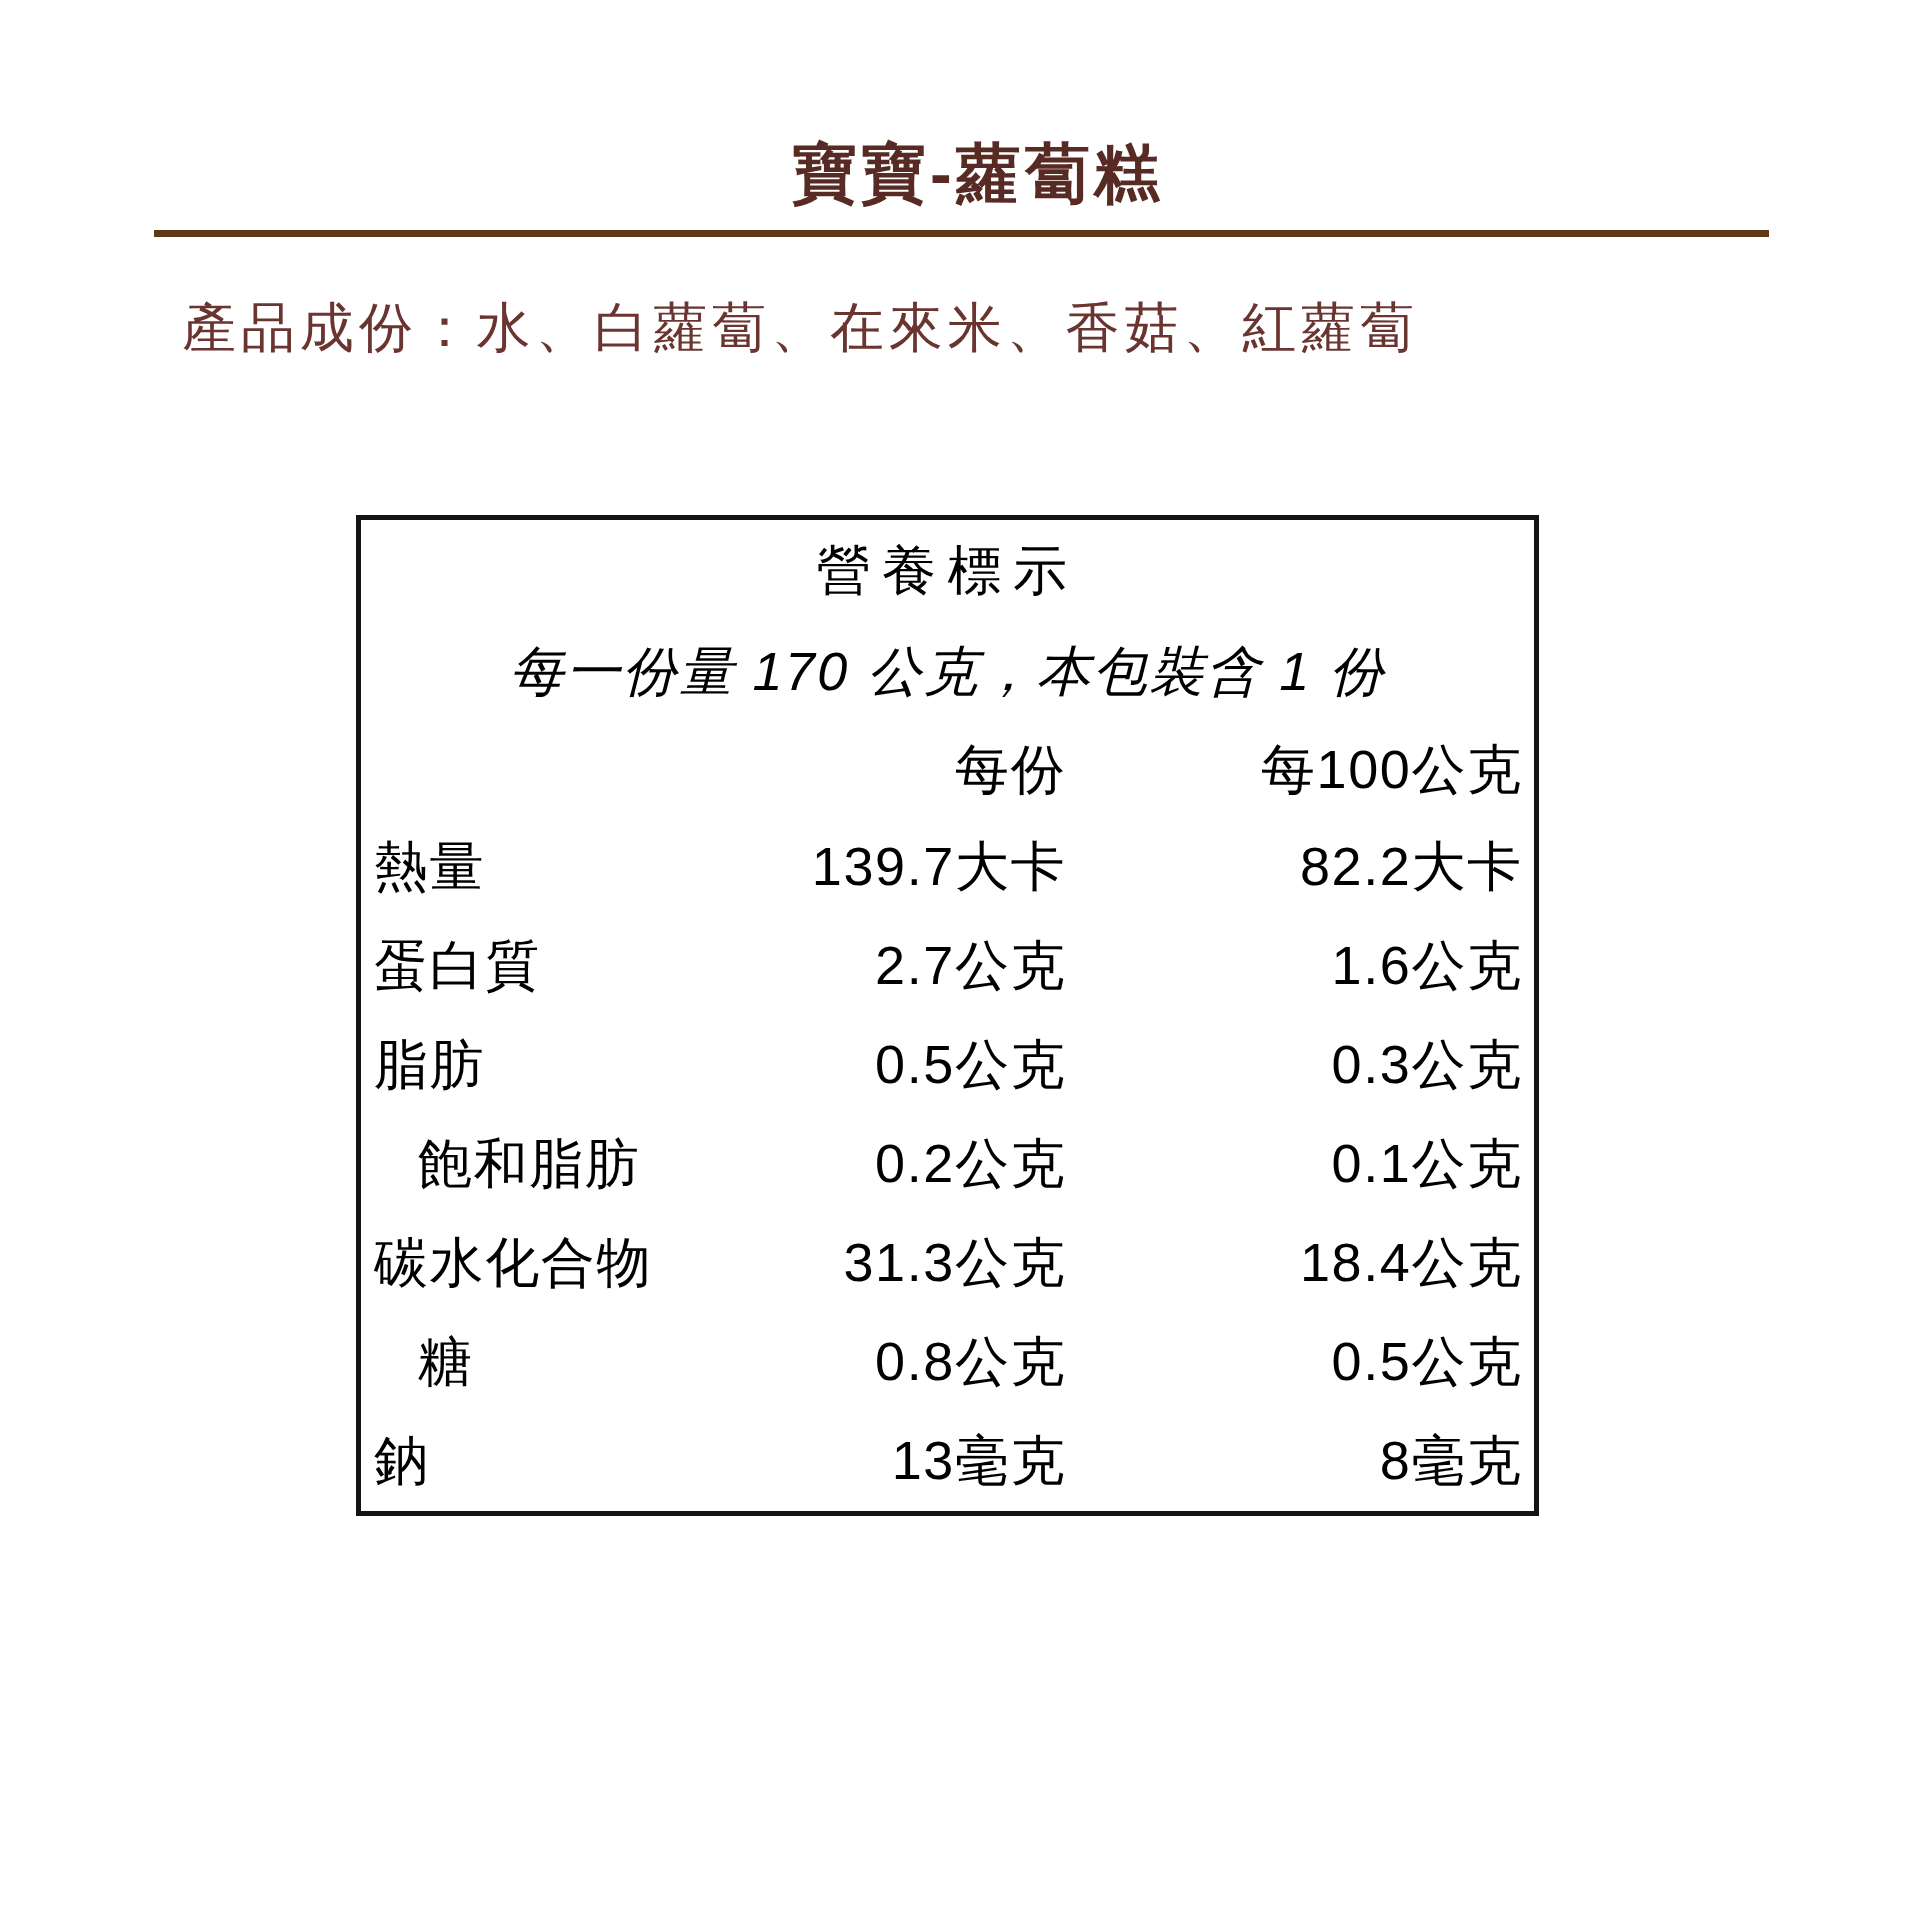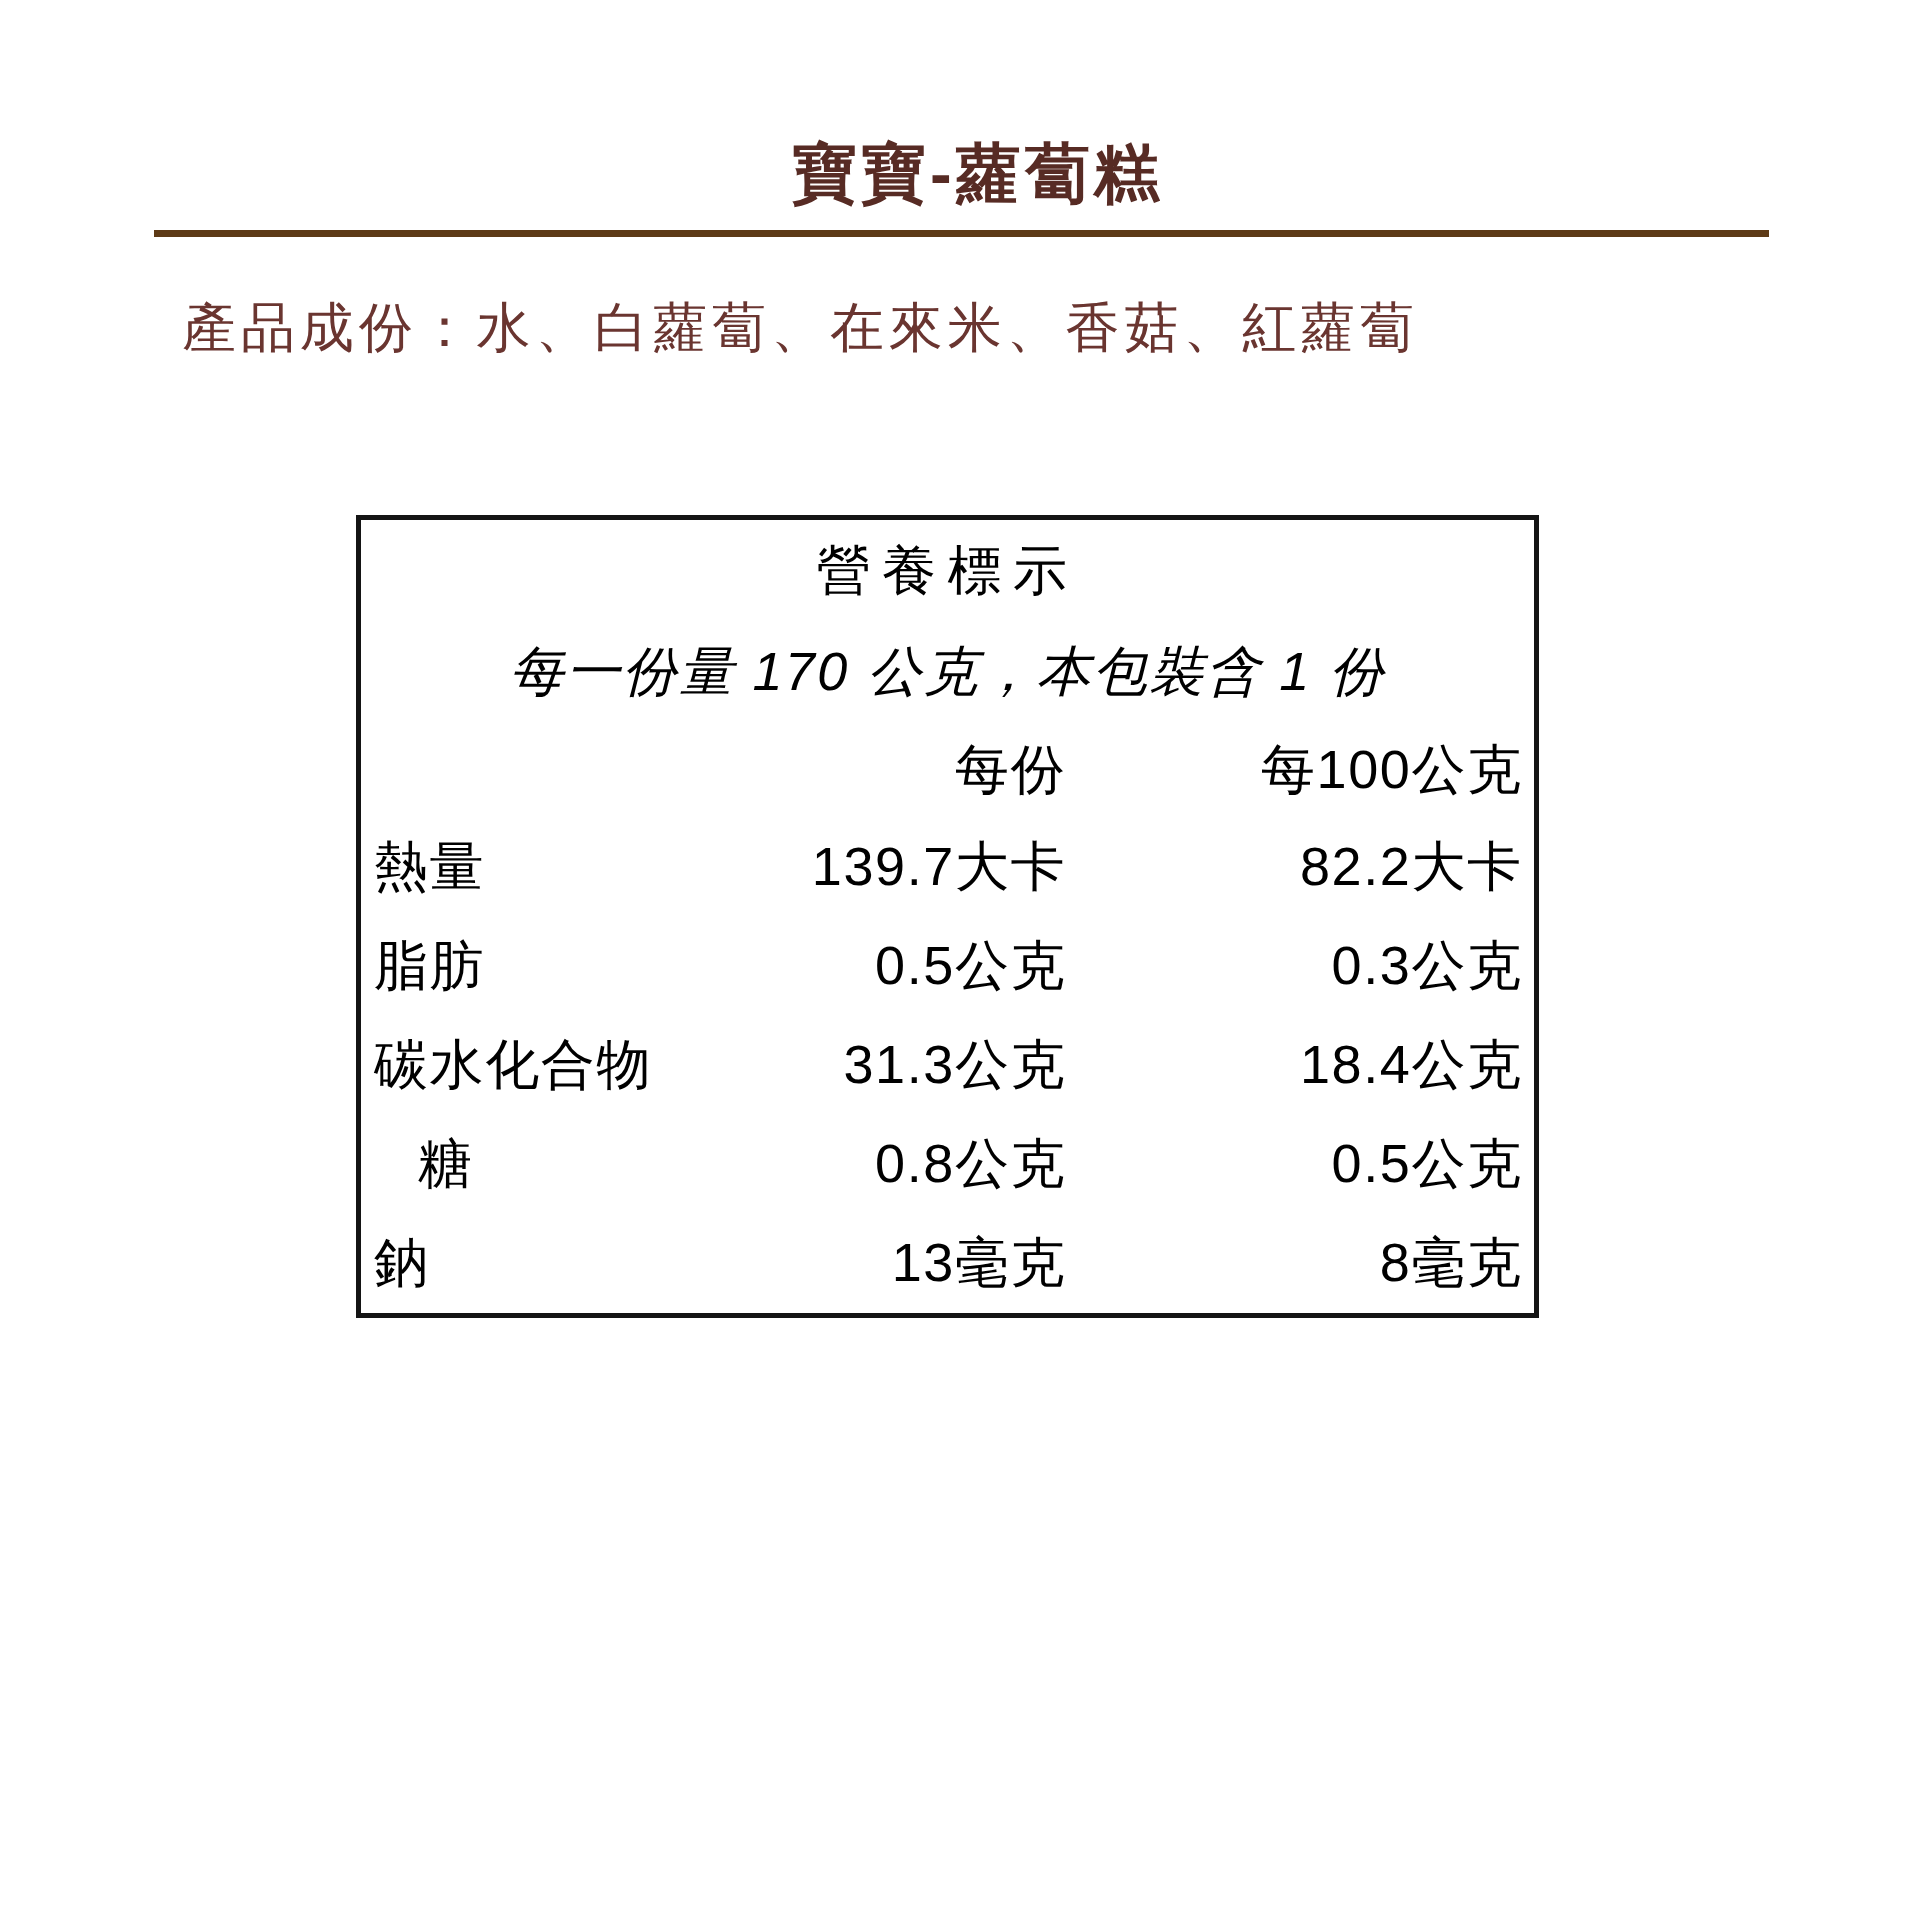--- a/index.html
+++ b/index.html
@@ -122,23 +122,33 @@
         <td class="value-cell">每100公克</td>
       </tr>
     </thead>
     <tbody>
         <tr>
     <td class="label-cell">熱量</td>
     <td class="value-cell">139.7大卡</td>
     <td class="value-cell">82.2大卡</td>
   </tr>
         <tr>
+    <td class="label-cell">蛋白質</td>
+    <td class="value-cell">2.7公克</td>
+    <td class="value-cell">1.6公克</td>
+  </tr>
+        <tr>
     <td class="label-cell">脂肪</td>
     <td class="value-cell">0.5公克</td>
     <td class="value-cell">0.3公克</td>
+  </tr>
+        <tr>
+    <td class="label-cell indent">飽和脂肪</td>
+    <td class="value-cell">0.2公克</td>
+    <td class="value-cell">0.1公克</td>
   </tr>
         <tr>
     <td class="label-cell">碳水化合物</td>
     <td class="value-cell">31.3公克</td>
     <td class="value-cell">18.4公克</td>
   </tr>
         <tr>
     <td class="label-cell indent">糖</td>
     <td class="value-cell">0.8公克</td>
     <td class="value-cell">0.5公克</td>

